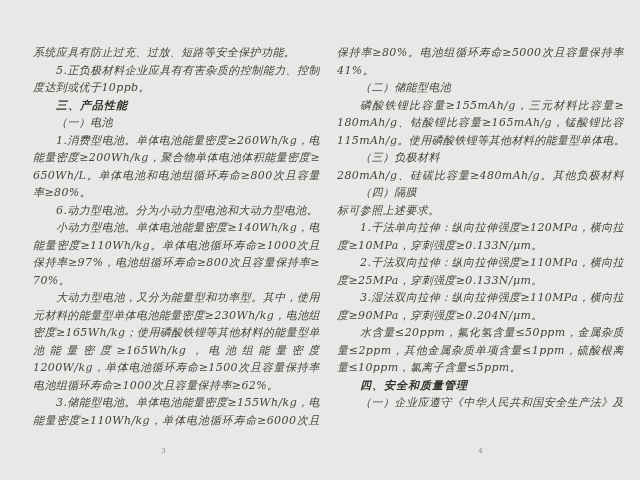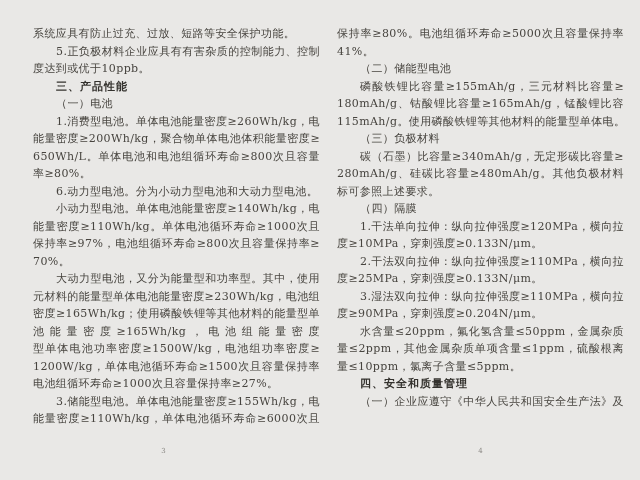--- a/index.html
+++ b/index.html
@@ -14,22 +14,23 @@
     font-family: "DejaVu Serif", "Liberation Serif", serif;
     position: relative;
   }
   .scan-canvas {
     position: absolute;
     inset: 0;
     background: var(--bg, #e9e8e6);
   }
   .page-column {
     position: absolute;
-    top: 25px;
+    top: 44px;
     width: 287px;
+    font-style: italic;
   }
   .page-column.left  { left: 33px; }
   .page-column.right { left: 337px; }
   .line {
     height: 17.5px;
     line-height: 17.5px;
     font-size: 11px;
     color: var(--ink, #47443f);
     letter-spacing: 0.4px;
     white-space: nowrap;
@@ -78,41 +79,39 @@
         <div class="line">率≥80%。</div>
         <div class="line indent">6.动力型电池。分为小动力型电池和大动力型电池。</div>
         <div class="line indent full">小动力型电池。单体电池能量密度≥140Wh/kg，电池组</div>
         <div class="line full">能量密度≥110Wh/kg。单体电池循环寿命≥1000次且容量</div>
         <div class="line full">保持率≥97%，电池组循环寿命≥800次且容量保持率≥</div>
         <div class="line">70%。</div>
         <div class="line indent full">大动力型电池，又分为能量型和功率型。其中，使用三</div>
         <div class="line full">元材料的能量型单体电池能量密度≥230Wh/kg，电池组能量</div>
         <div class="line full">密度≥165Wh/kg；使用磷酸铁锂等其他材料的能量型单体电</div>
         <div class="line full">池能量密度≥165Wh/kg，电池组能量密度≥120Wh/kg；功率</div>
-        <div class="line full">型单体电池功率密度≥1500W/kg，电池组功率密度≥</div>
         <div class="line full">1200W/kg，单体电池循环寿命≥1500次且容量保持率≥80%，</div>
-        <div class="line">电池组循环寿命≥1000次且容量保持率≥27%。</div>
+        <div class="line">电池组循环寿命≥1000次且容量保持率≥62%。</div>
         <div class="line indent full">3.储能型电池。单体电池能量密度≥155Wh/kg，电池组</div>
         <div class="line full">能量密度≥110Wh/kg，单体电池循环寿命≥6000次且容量</div>
       </div>
   </div>
 
   <div class="page-column right">
     <div>
         <div class="line full">保持率≥80%。电池组循环寿命≥5000次且容量保持率≥</div>
         <div class="line">41%。</div>
         <div class="line indent">（二）储能型电池</div>
         <div class="line indent full">磷酸铁锂比容量≥155mAh/g，三元材料比容量≥</div>
         <div class="line full">180mAh/g、钴酸锂比容量≥165mAh/g，锰酸锂比容量≥</div>
         <div class="line">115mAh/g。使用磷酸铁锂等其他材料的能量型单体电。</div>
         <div class="line indent">（三）负极材料</div>
-        <div class="line indent full">碳（石墨）比容量≥340mAh/g，无定形碳比容量≥</div>
         <div class="line full">280mAh/g、硅碳比容量≥480mAh/g。其他负极材料性能指</div>
+        <div class="line indent">（四）隔膜</div>
         <div class="line">标可参照上述要求。</div>
-        <div class="line indent">（四）隔膜</div>
         <div class="line indent full">1.干法单向拉伸：纵向拉伸强度≥120MPa，横向拉伸强</div>
         <div class="line">度≥10MPa，穿刺强度≥0.133N/μm。</div>
         <div class="line indent full">2.干法双向拉伸：纵向拉伸强度≥110MPa，横向拉伸强</div>
         <div class="line">度≥25MPa，穿刺强度≥0.133N/μm。</div>
         <div class="line indent full">3.湿法双向拉伸：纵向拉伸强度≥110MPa，横向拉伸强</div>
         <div class="line">度≥90MPa，穿刺强度≥0.204N/μm。</div>
         <div class="line indent full">水含量≤20ppm，氟化氢含量≤50ppm，金属杂质钠含</div>
         <div class="line full">量≤2ppm，其他金属杂质单项含量≤1ppm，硫酸根离子含</div>
         <div class="line">量≤10ppm，氯离子含量≤5ppm。</div>
         <div class="line bold indent">四、安全和质量管理</div>

